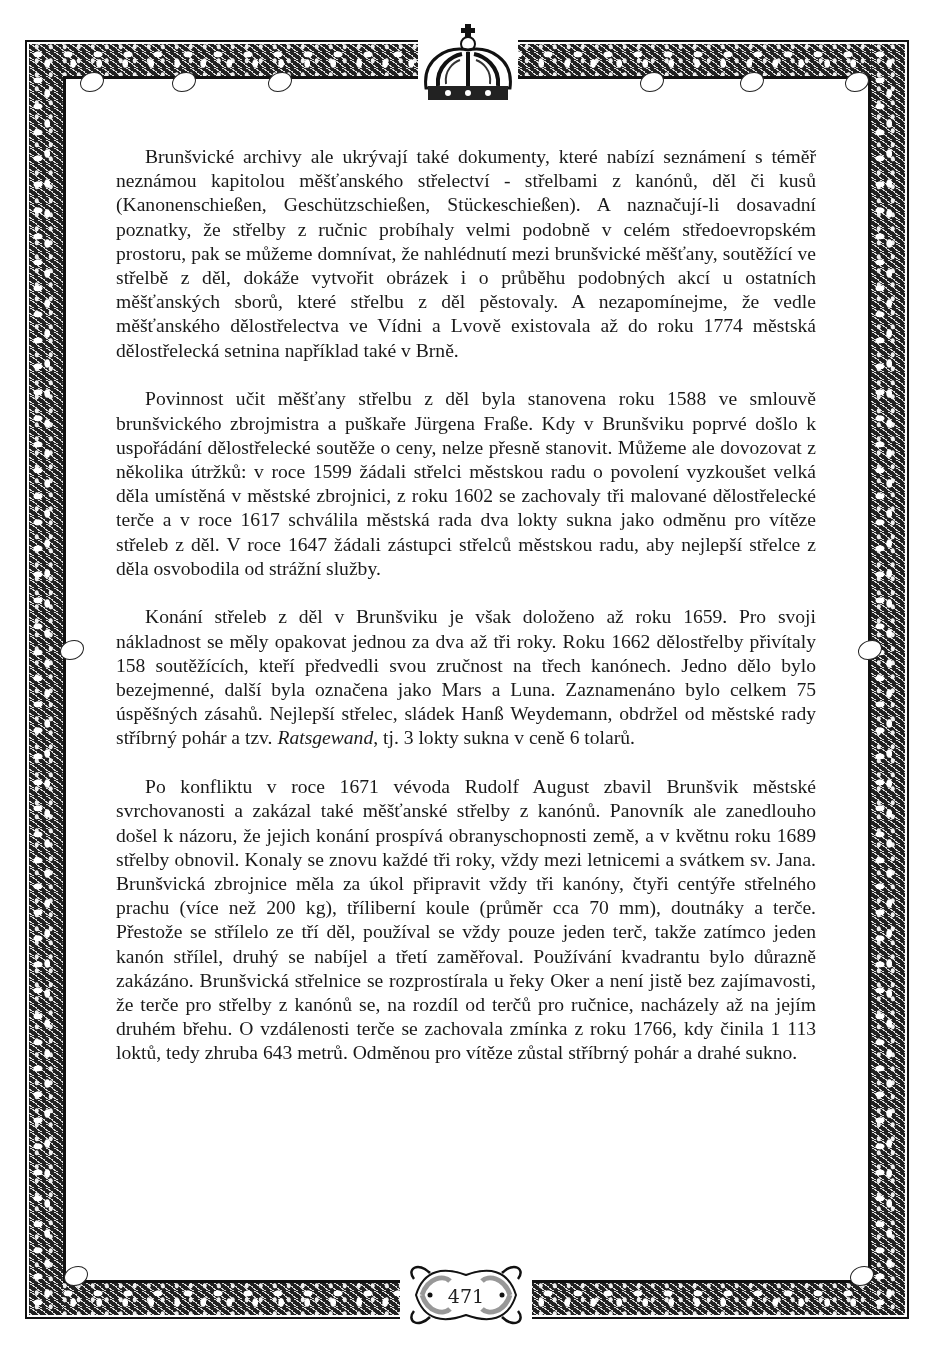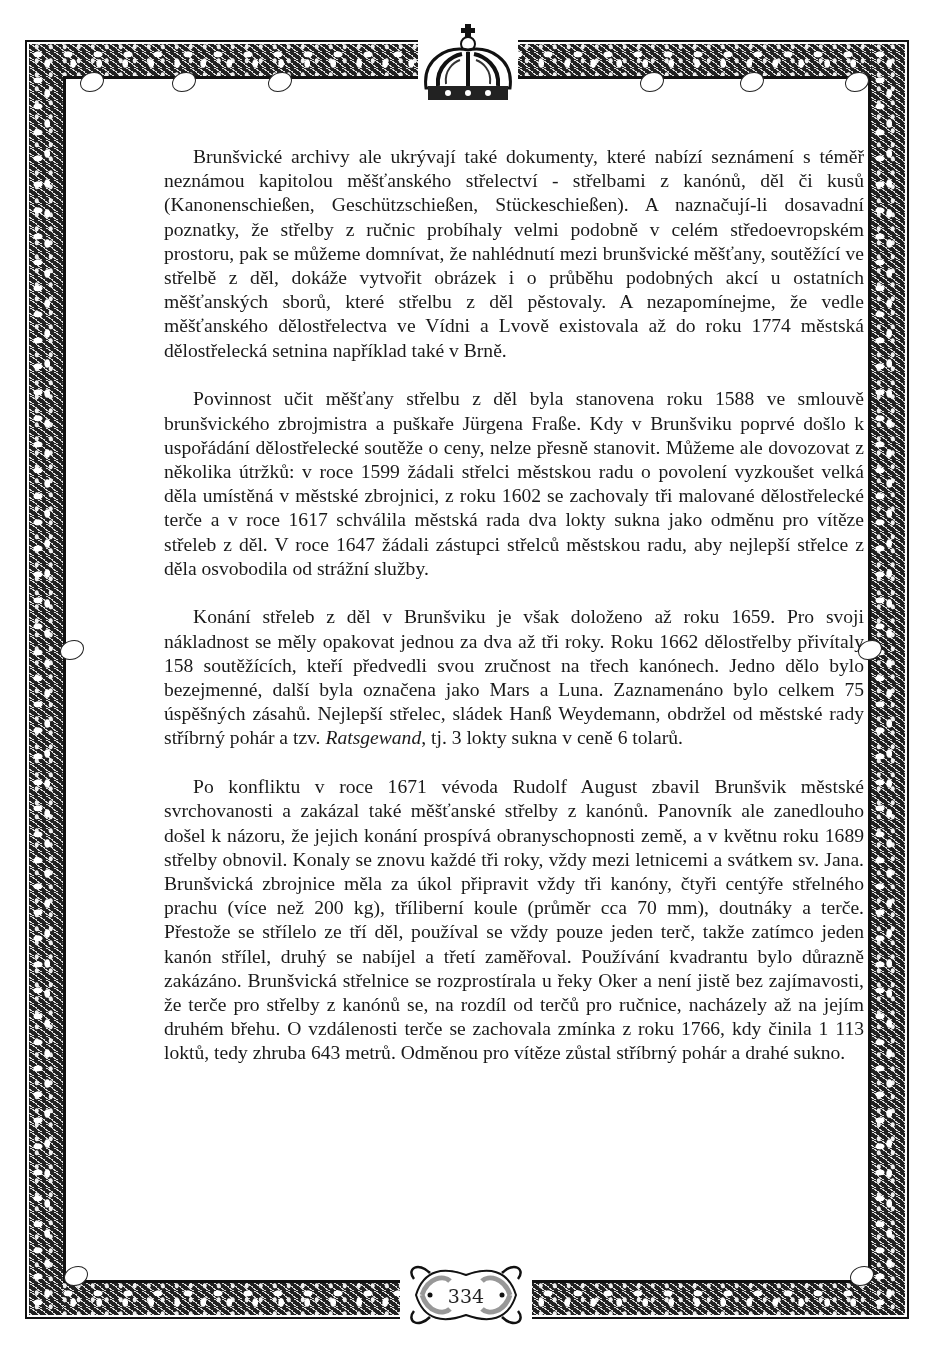--- a/index.html
+++ b/index.html
@@ -35,21 +35,21 @@
   .plate {
     position: absolute; left: 400px; top: 1255px; width: 132px; height: 80px;
   }
   .page-number {
     position: absolute; left: 430px; top: 1284px; width: 72px; text-align: center;
     font-family: "DejaVu Serif", serif; font-size: 19px; color: #222; line-height: 24px;
   }
   .text-block {
     position: absolute; left: 116px; top: 145px; width: 700px;
     font-family: "Liberation Serif", serif; font-size: 19.6px; line-height: 24.2px;
-    color: #1a1a1a; text-align: justify; hyphens: manual; margin-left: 48px;
+    color: #1a1a1a; text-align: justify; hyphens: manual;
   }
   .para { margin: 0 0 24.5px 0; text-indent: 29px; }
   .para em { }
 </style>
 </head>
 <body>
 
 <div>
 
   <div class="frame-outer"></div>
@@ -85,21 +85,21 @@
 
   <svg class="plate" viewBox="0 0 132 80">
     <rect x="0" y="0" width="132" height="80" fill="#fff"></rect>
     <path d="M30 18 C18 6 6 14 14 24 M102 18 C114 6 126 14 118 24 M30 62 C18 74 6 66 14 56 M102 62 C114 74 126 66 118 56" stroke="#111" stroke-width="2.5" fill="none"></path>
     <path d="M16 40 C24 14 44 12 66 20 C88 12 108 14 116 40 C108 66 88 68 66 60 C44 68 24 66 16 40 Z" fill="#fff" stroke="#111" stroke-width="2"></path>
     <path d="M22 40 C28 22 44 20 50 26 M22 40 C28 58 44 60 50 54 M110 40 C104 22 88 20 82 26 M110 40 C104 58 88 60 82 54" stroke="#444" stroke-width="5" fill="none" opacity="0.55"></path>
     <ellipse cx="66" cy="40" rx="34" ry="13" fill="#fff"></ellipse>
     <circle cx="30" cy="40" r="2.5" fill="#111"></circle>
     <circle cx="102" cy="40" r="2.5" fill="#111"></circle>
   </svg>
-  <div class="page-number">334</div>
+  <div class="page-number">471</div>
 
   <div class="text-block">
     <p class="para">Brunšvické archivy ale ukrývají také dokumenty, které nabízí seznámení s téměř neznámou kapitolou měšťanského střelectví - střelbami z kanónů, děl či kusů (Kanonenschießen, Geschützschießen, Stückeschießen). A naznačují-li dosavadní poznatky, že střelby z ručnic probíhaly velmi podobně v celém středoevropském prostoru, pak se můžeme domnívat, že nahlédnutí mezi brunšvické měšťany, soutěžící ve střelbě z děl, dokáže vytvořit obrázek i o průběhu podobných akcí u ostatních měšťanských sborů, které střelbu z děl pěstovaly. A nezapomínejme, že vedle měšťanského dělostřelectva ve Vídni a Lvově existovala až do roku 1774 městská dělostřelecká setnina například také v Brně.</p>
     <p class="para">Povinnost učit měšťany střelbu z děl byla stanovena roku 1588 ve smlouvě brunšvického zbrojmistra a puškaře Jürgena Fraße. Kdy v Brunšviku poprvé došlo k uspořádání dělostřelecké soutěže o ceny, nelze přesně stanovit. Můžeme ale dovozovat z několika útržků: v roce 1599 žádali střelci městskou radu o povolení vyzkoušet velká děla umístěná v městské zbrojnici, z roku 1602 se zachovaly tři malované dělostřelecké terče a v roce 1617 schválila městská rada dva lokty sukna jako odměnu pro vítěze střeleb z děl. V roce 1647 žádali zástupci střelců městskou radu, aby nejlepší střelce z děla osvobodila od strážní služby.</p>
     <p class="para"><span>Konání střeleb z děl v Brunšviku je však doloženo až roku 1659. Pro svoji nákladnost se měly opakovat jednou za dva až tři roky. Roku 1662 dělostřelby přivítaly 158 soutěžících, kteří předvedli svou zručnost na třech kanónech. Jedno dělo bylo bezejmenné, další byla označena jako Mars a Luna. Zaznamenáno bylo celkem 75 úspěšných zásahů. Nejlepší střelec, sládek Hanß Weydemann, obdržel od městské rady stříbrný pohár a tzv. </span><em>Ratsgewand</em><span>, tj. 3 lokty sukna v ceně 6 tolarů.</span></p>
     <p class="para">Po konfliktu v roce 1671 vévoda Rudolf August zbavil Brunšvik městské svrchovanosti a zakázal také měšťanské střelby z kanónů. Panovník ale zanedlouho došel k názoru, že jejich konání prospívá obranyschopnosti země, a v květnu roku 1689 střelby obnovil. Konaly se znovu každé tři roky, vždy mezi letnicemi a svátkem sv. Jana. Brunšvická zbrojnice měla za úkol připravit vždy tři kanóny, čtyři centýře střelného prachu (více než 200 kg), tříliberní koule (průměr cca 70 mm), doutnáky a terče. Přestože se střílelo ze tří děl, používal se vždy pouze jeden terč, takže zatímco jeden kanón střílel, druhý se nabíjel a třetí zaměřoval. Používání kvadrantu bylo důrazně zakázáno. Brunšvická střelnice se rozprostírala u řeky Oker a není jistě bez zajímavosti, že terče pro střelby z kanónů se, na rozdíl od terčů pro ručnice, nacházely až na jejím druhém břehu. O vzdálenosti terče se zachovala zmínka z roku 1766, kdy činila 1 113 loktů, tedy zhruba 643 metrů. Odměnou pro vítěze zůstal stříbrný pohár a drahé sukno.</p>
   </div>
 
 </div>
 

